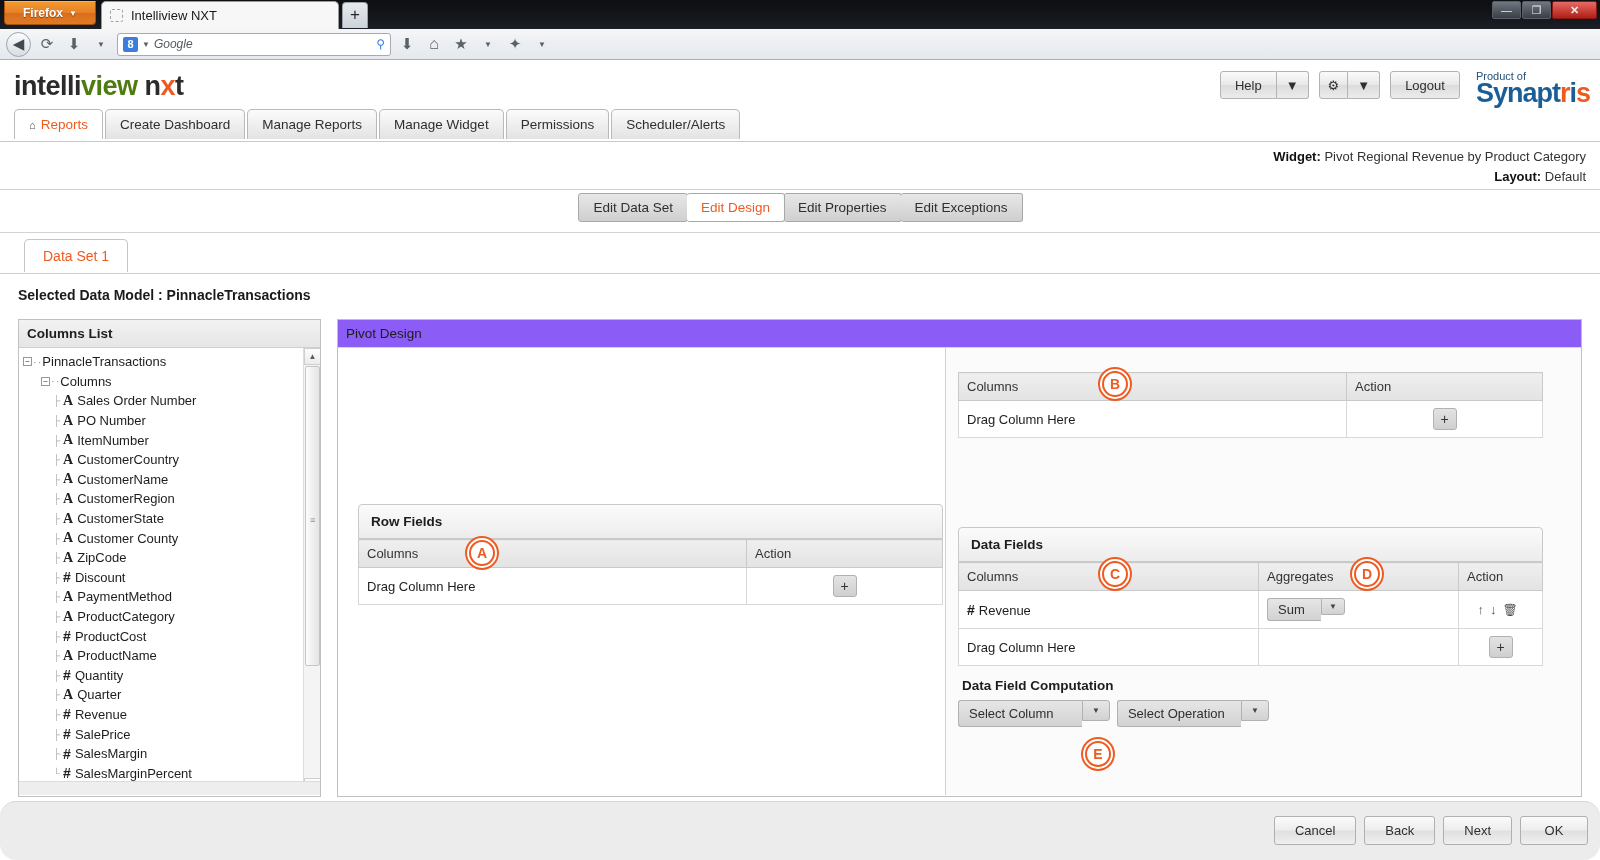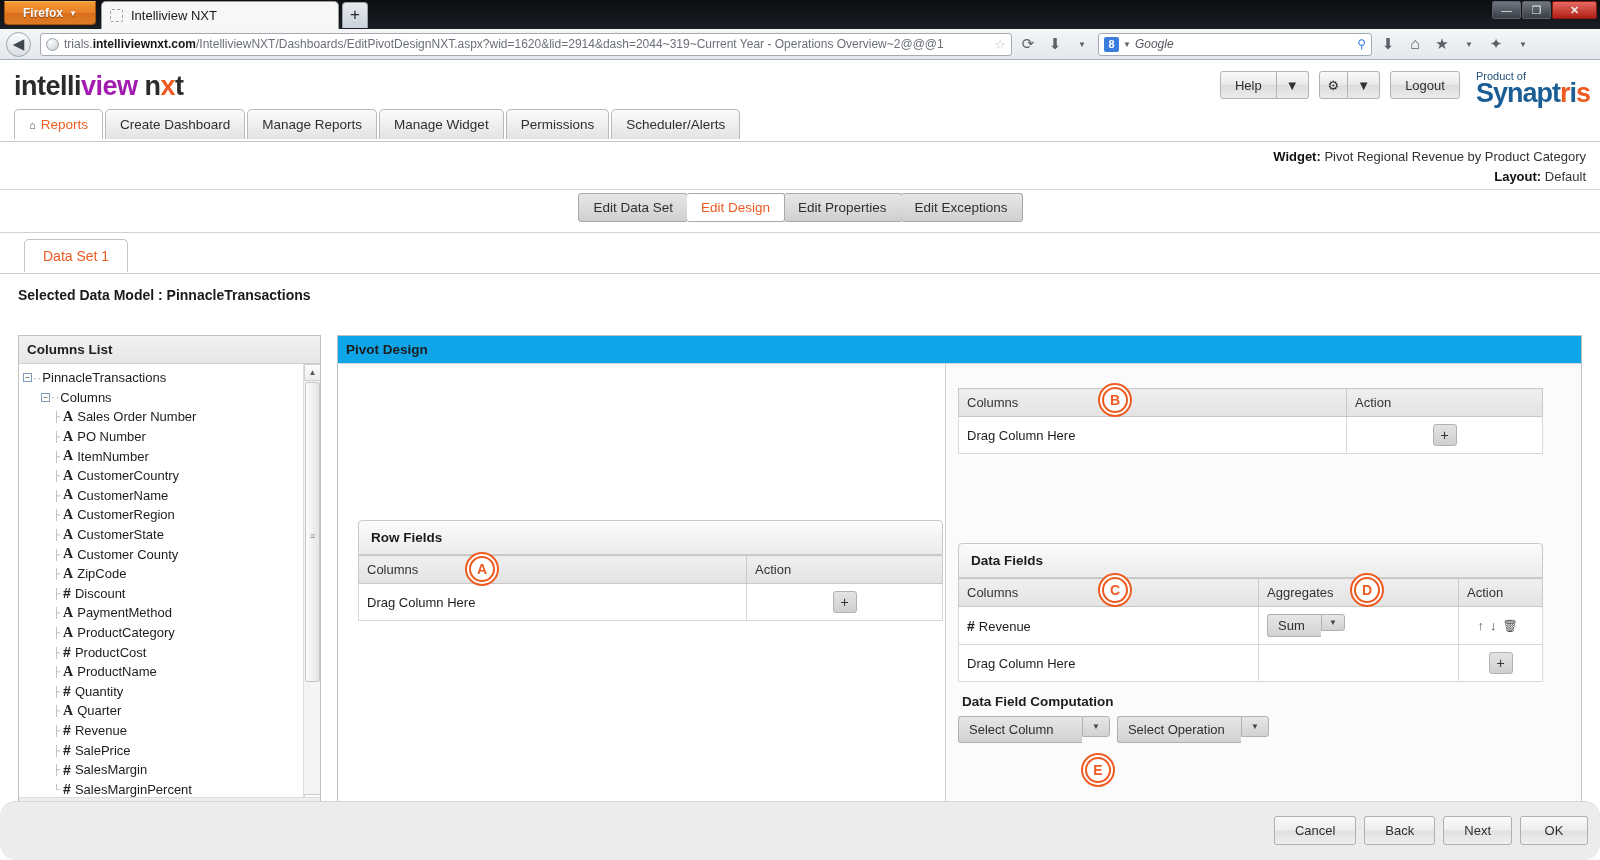--- a/index.html
+++ b/index.html
@@ -94,21 +94,21 @@
   .tiny-caret { font-size:8px; color:#5b6168; }
 
   
   #page { position: absolute; left: 0; top: 61px; width: 1600px; height: 799px; background: #fff; }
 
   #app-header { position: relative; height: 60px; }
   #logo {
     position: absolute; left: 14px; top: 10px;
     font-size: 27px; font-weight: bold; letter-spacing: -0.5px; color: #2b2b2b;
   }
-  #logo .vw { color: #a21caf; }
+  #logo .vw { color: #4d7c0f; }
   #logo .xx { color: #ee5b20; }
 
   #header-right { position: absolute; right: 10px; top: 10px; display: flex; align-items: flex-start; gap: 10px; }
   .splitbtn { display: flex; }
   .btn {
     background: linear-gradient(to bottom,#fafafa 0%,#e9e9e9 48%,#dcdcdc 52%,#ececec 100%);
     border: 1px solid #b3b3b3; border-radius: 3px;
     font-size: 13px; color: #2f2f2f; padding: 5px 14px; cursor: pointer;
     min-height: 28px; display:flex;align-items:center;justify-content:center;
   }
@@ -160,21 +160,21 @@
   #dataset-tabs { position: absolute; left: 24px; top: 178px; display: flex; z-index: 3; }
   .dtab {
     background: #fff; border: 1px solid #c4c4c4; border-bottom: none;
     border-radius: 5px 5px 0 0; padding: 8px 18px; font-size: 14px; color: #ee5b20; cursor: pointer;
   }
   #dataset-rule { position: absolute; left: 0; top: 212px; width: 1600px; height: 1px; background: #cccccc; z-index:1; }
 
   #model-line { position: absolute; left: 18px; top: 226px; font-size: 14px; font-weight: bold; color: #1a1a1a; }
 
   
-  #body-area { position: absolute; left: 0; top: 274px; width: 1600px; height: 478px; padding-left: 37px; }
+  #body-area { position: absolute; left: 0; top: 258px; width: 1600px; height: 478px; padding-left: 37px; }
 
   #columns-panel {
     position: absolute; left: 18px; top: 0; width: 303px; height: 478px;
     border: 1px solid #c0c0c0; background: #fff;
   }
   #columns-panel .ptitle {
     background: linear-gradient(to bottom,#f2f2f2,#e6e6e6);
     border-bottom: 1px solid #cfcfcf;
     padding: 6px 8px; font-weight: bold; font-size: 13.5px; color: #1d1d1d;
   }
@@ -199,22 +199,22 @@
               background: linear-gradient(to right,#fcfcfc,#e4e4e4); border:1px solid #c5c5c5; border-radius:2px; cursor:pointer;}
   #sb-grip { position:absolute; left:4px; top: 152px; font-size:9px; color:#8d8d8d; letter-spacing:0; line-height:3px;}
   #sb-down { position: absolute; bottom: 0; left: 0; }
   #cols-footer { position:absolute; left:0; bottom:0; width:100%; height: 14px; background:#eeeeee; border-top:1px solid #dcdcdc;}
 
   #pivot-panel {
     position: absolute; left: 337px; top: 0; width: 1245px; height: 478px;
     border: 1px solid #c0c0c0; background: #fff;
   }
   #pivot-panel .ptitle {
-    background: #0ea5e9; border-bottom: 1px solid #d6d6d6;
-    padding: 6px 8px; font-weight: bold; font-size: 13.5px; color: #1d1d1d;
+    background: #8b5cf6; border-bottom: 1px solid #d6d6d6;
+    padding: 6px 8px; font-weight: normal; font-size: 13.5px; color: #1d1d1d;
   }
   #pivot-split { position: relative; height: 447px; }
   #pivot-left { position: absolute; left: 0; top: 0; width: 607px; height: 447px; background:#fff; }
   #pivot-divider { position: absolute; left: 607px; top: 0; width: 1px; height: 447px; background: #d0d0d0; }
   #pivot-right { position: absolute; left: 608px; top: 0; right: 0; height: 447px; background: #fbfbfb; }
 
   .fieldbox { position: absolute; }
   .fbhead {
     background: linear-gradient(to bottom,#fbfbfb 0%,#ececec 100%);
     border: 1px solid #c9c9c9; border-radius: 4px 4px 0 0;
@@ -290,25 +290,20 @@
   <div id="newtab-button">+</div>
   <div id="win-controls">
     <div class="wc">—</div>
     <div class="wc">❐</div>
     <div class="wc close">✕</div>
   </div>
 </div>
 
 <div id="navbar">
   <div id="back-button">◀</div>
-  <div id="urlbar">
-    <span class="globe"></span>
-    <span id="url-text"><span>trials.</span><b>intelliviewnxt.com</b><span>/IntelliviewNXT/Dashboards/EditPivotDesignNXT.aspx?wid=1620&amp;lid=2914&amp;dash=2044~319~Current Year - Operations Overview~2@@@1</span></span>
-    <span class="star">☆</span>
-  </div>
   <div class="navbtn">⟳</div>
   <div class="navbtn">⬇</div>
   <div class="navbtn tiny-caret">▼</div>
   <div id="searchbar">
     <span id="g-badge">8</span>
     <span class="tiny-caret">▼</span>
     <span class="sq">Google</span>
     <span style="color:#3b7ddd;">⚲</span>
   </div>
   <div class="navbtn">⬇</div>

